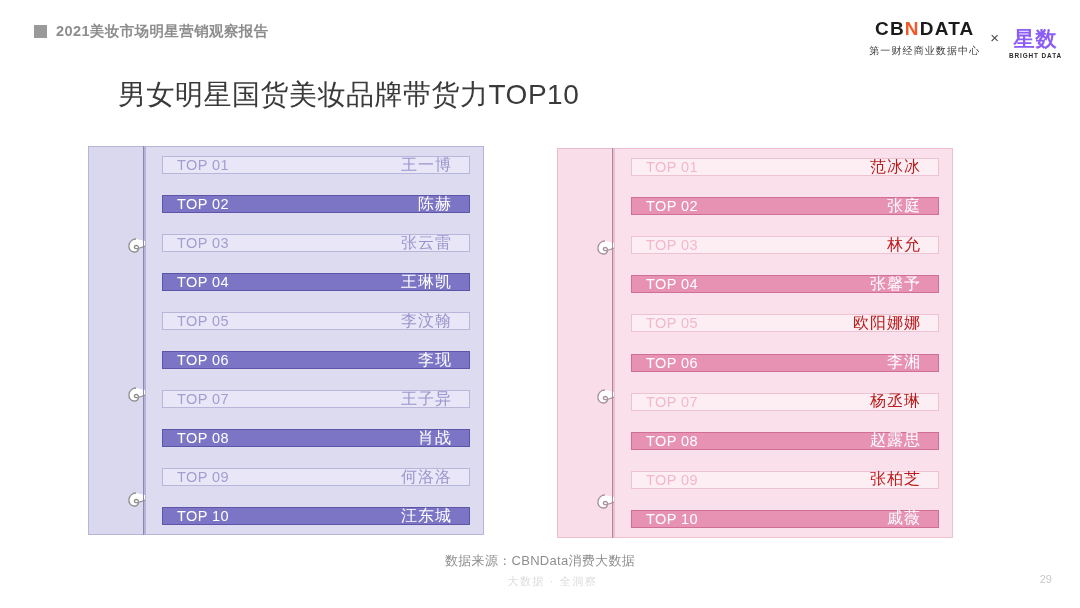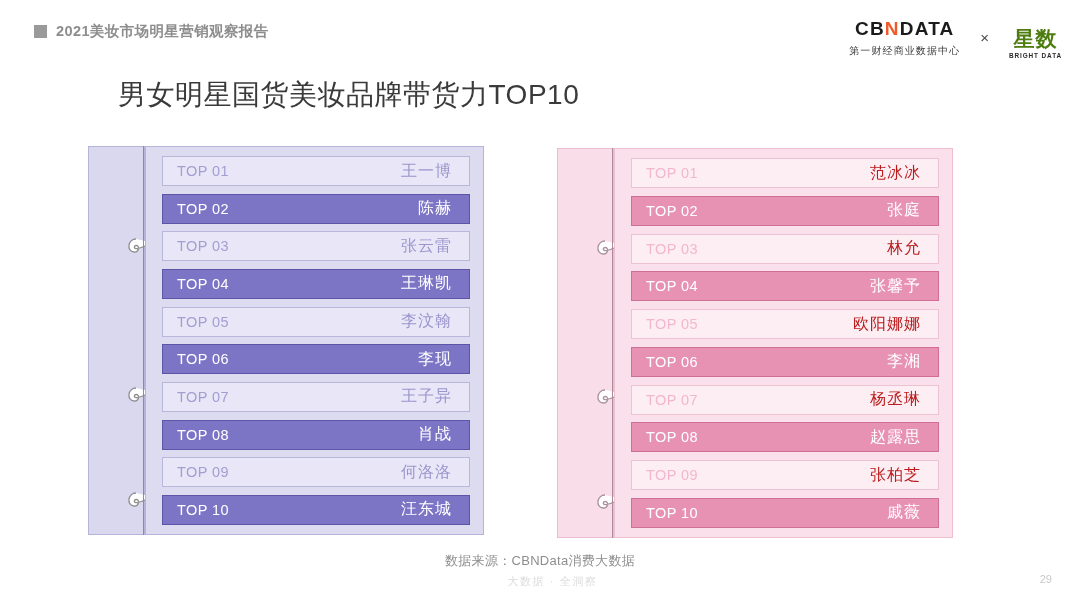--- a/index.html
+++ b/index.html
@@ -9,28 +9,28 @@
     font-family:"Liberation Sans","DejaVu Sans",sans-serif;
     position:relative;overflow:hidden;
     -webkit-font-smoothing:antialiased;
   }
 
   
   .header{position:absolute;left:34px;top:22px;display:flex;align-items:center;gap:9px;font-weight:bold;}
   .header-square{width:13px;height:13px;background:#9a9a9a;display:block;}
   .header-title{font-size:14.5px;color:#8d8d8d;letter-spacing:.4px;white-space:nowrap;}
 
-  .logo{position:absolute;right:18px;top:16px;display:flex;align-items:center;gap:19px;}
+  .logo{position:absolute;right:18px;top:16px;display:flex;align-items:center;gap:9px;}
   .logo-cbn{display:flex;flex-direction:column;align-items:center;line-height:1;}
   .logo-cbn-main{font-size:19px;font-weight:bold;letter-spacing:1.2px;color:#1b1b1b;display:flex;}
   .logo-cbn-main .n{color:#f05a28;}
   .logo-cbn-sub{font-size:10px;color:#3c3c3c;letter-spacing:1.1px;margin-top:8px;}
   .logo-x{font-size:15px;color:#4a4a4a;padding:0 1px;}
   .logo-bd{display:flex;flex-direction:column;align-items:center;line-height:1;}
-  .logo-bd-main{font-size:21px;font-weight:bold;color:#4d7c0f;letter-spacing:1px;margin-top:12px;}
+  .logo-bd-main{font-size:21px;font-weight:bold;color:#8b5cf6;letter-spacing:1px;margin-top:12px;}
   .logo-bd-sub{font-size:6.4px;color:#2a2a2a;letter-spacing:.9px;margin-top:4px;font-weight:bold;}
 
   
   .page-title{
     position:absolute;left:82px;top:76px;
     font-size:28px;color:#3a3a3a;letter-spacing:.5px;white-space:nowrap;margin-left:36px;
   }
 
   
   .board{position:absolute;display:flex;}
@@ -58,21 +58,21 @@
     border-left:1px solid #8b88ad;border-right:1px solid #8b88ad;background:transparent;
   }
   .board-right .spine:after{border-left-color:#a98b9a;border-right-color:#a98b9a;}
 
   
   .ring{position:absolute;width:42px;height:26px;left:36px;pointer-events:none;}
   .ring svg{display:block;overflow:visible;}
 
   
   .row{
-    height:30px;box-sizing:border-box;
+    height:18px;box-sizing:border-box;
     display:flex;align-items:center;justify-content:space-between;
     padding:0 17px 0 14px;border:1px solid;
   }
   .row .rank{font-size:14.5px;letter-spacing:.4px;}
   .row .name{font-size:16px;letter-spacing:1px;}
 
   
   .board-left .row.light{background:#e9e7f7;border-color:#b9b6dc;}
   .board-left .row.light .rank{color:#a29ed2;}
   .board-left .row.light .name{color:#9a95cd;font-family:Liberation Mono, monospace;}

